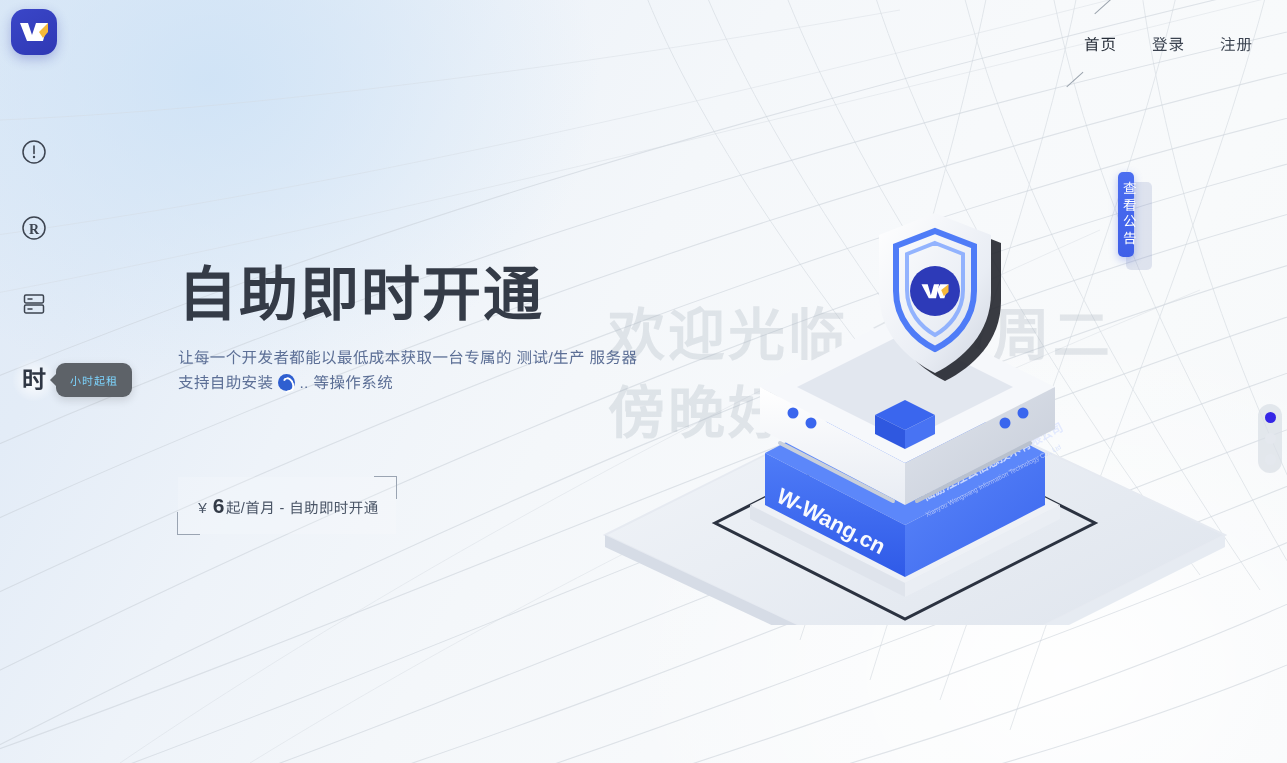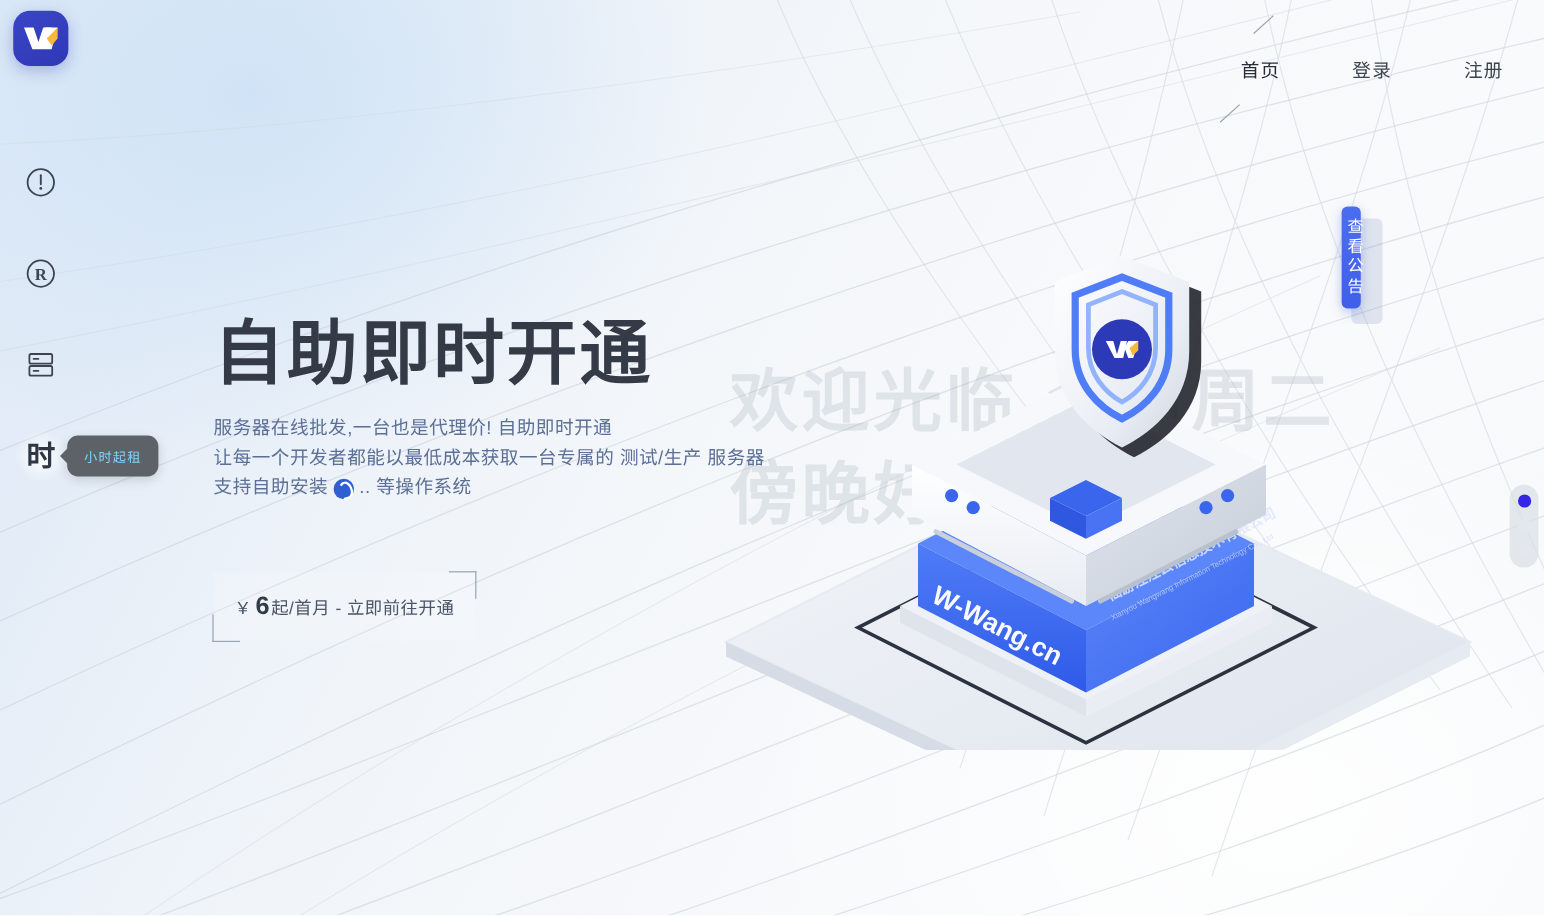--- a/index.html
+++ b/index.html
@@ -64,24 +64,24 @@
     background: linear-gradient(150deg, #3a46c8, #2f38b4);
     box-shadow: 0 4px 12px rgba(45,56,170,.30);
     z-index: 6;
     display: flex; align-items: center; justify-content: center;
   }
   .logo svg { display: block; }
 
   
   .topnav {
     position: absolute;
-    right: 34px; top: 46px;
+    right: 34px; top: 32px;
     display: flex;
     align-items: flex-end;
-    gap: 60px;
+    gap: 35px;
     z-index: 6;
   }
   .nav-item {
     position: relative;
     font-size: 15.5px;
     color: #3b4350;
     letter-spacing: 1px;
     text-decoration: none;
     white-space: nowrap;
     cursor: pointer;
@@ -493,36 +493,33 @@
       <span class="rail-glyph">时</span>
       <span class="tip">小时起租</span>
     </div>
 
   </aside>
 
   <section class="hero">
     <h1>自助即时开通</h1>
     <div class="subs">
       <div class="sub-line">
-        <span>服务器在线批发,一台也是代理价! 自助即时开通</span>
-      </div>
-      <div class="sub-line">
         <span>让每一个开发者都能以最低成本获取一台专属的 测试/生产 服务器</span>
       </div>
       <div class="sub-line">
         <span>支持自助安装</span>
         <span class="os-badge"></span>
         <span>.. 等操作系统</span>
       </div>
     </div>
   </section>
 
   <div class="cta">
     <span class="cta-text">
-      <span class="cta-yen">￥</span><span class="cta-num">6</span><span>起/首月 - 立即前往开通</span>
+      <span class="cta-yen">￥</span><span class="cta-num">6</span><span>起/首月 - 自助即时开通</span>
     </span>
   </div>
 
   <div class="announce">
     <div class="shadow"></div>
     <div class="face">查看公告</div>
   </div>
 
   <div class="dots">
     <span class="dot active"></span>

